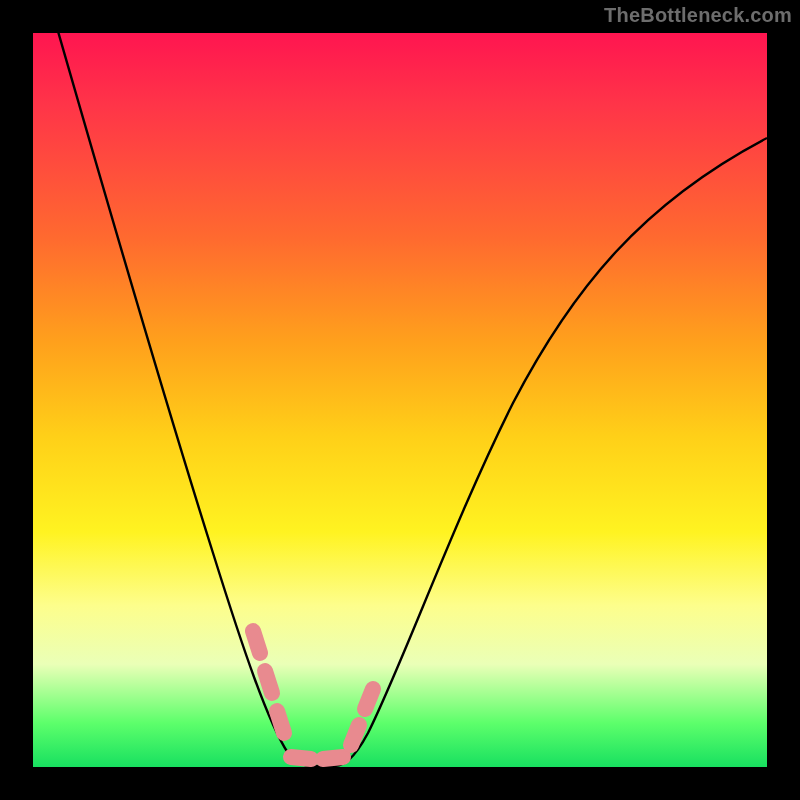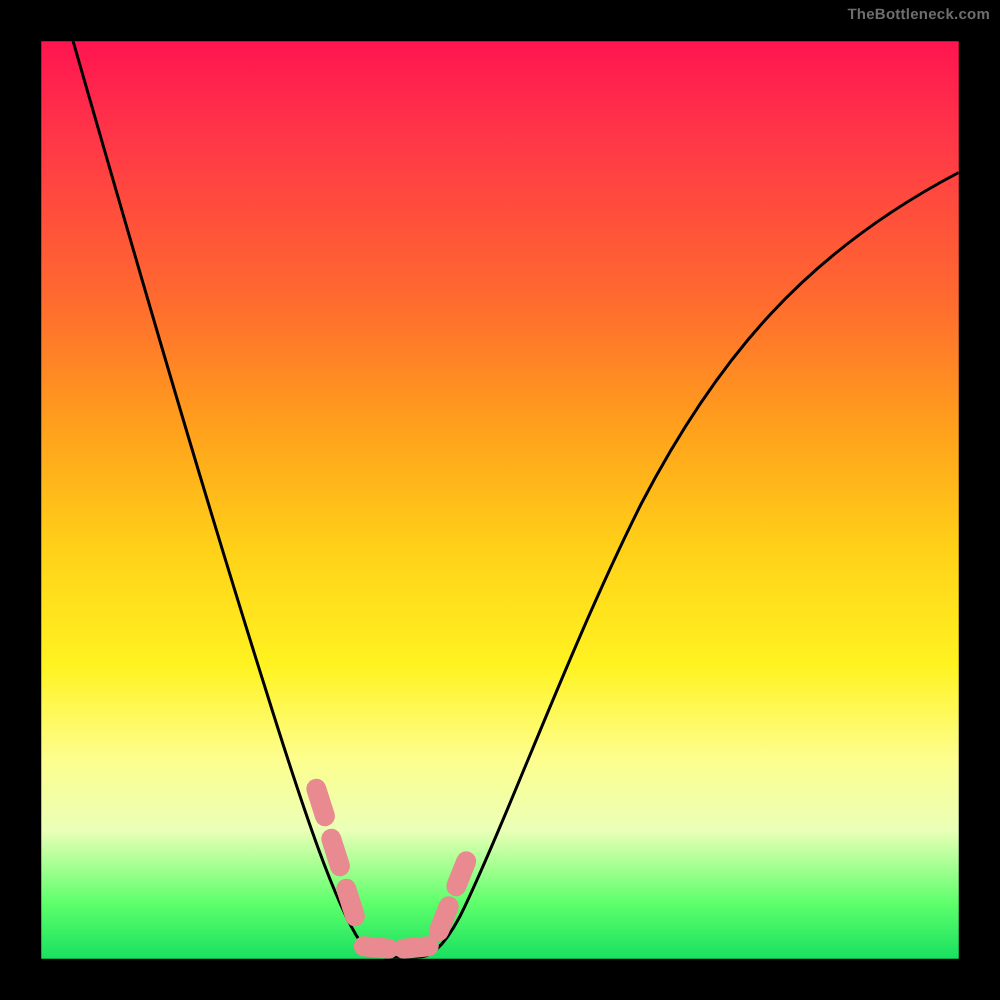--- a/index.html
+++ b/index.html
@@ -15,21 +15,21 @@
     position: relative;
     width: 800px;
     height: 800px;
     background: #000;
   }
   .watermark {
     position: absolute;
     top: 4px;
     right: 8px;
     color: #6d6d6d;
-    font-size: 12px;
+    font-size: 20px;
     font-weight: 600;
     z-index: 5;
     letter-spacing: 0.2px;
   }
   .plot-area {
     position: absolute;
     left: 33px;
     top: 33px;
     width: 734px;
     height: 734px;

